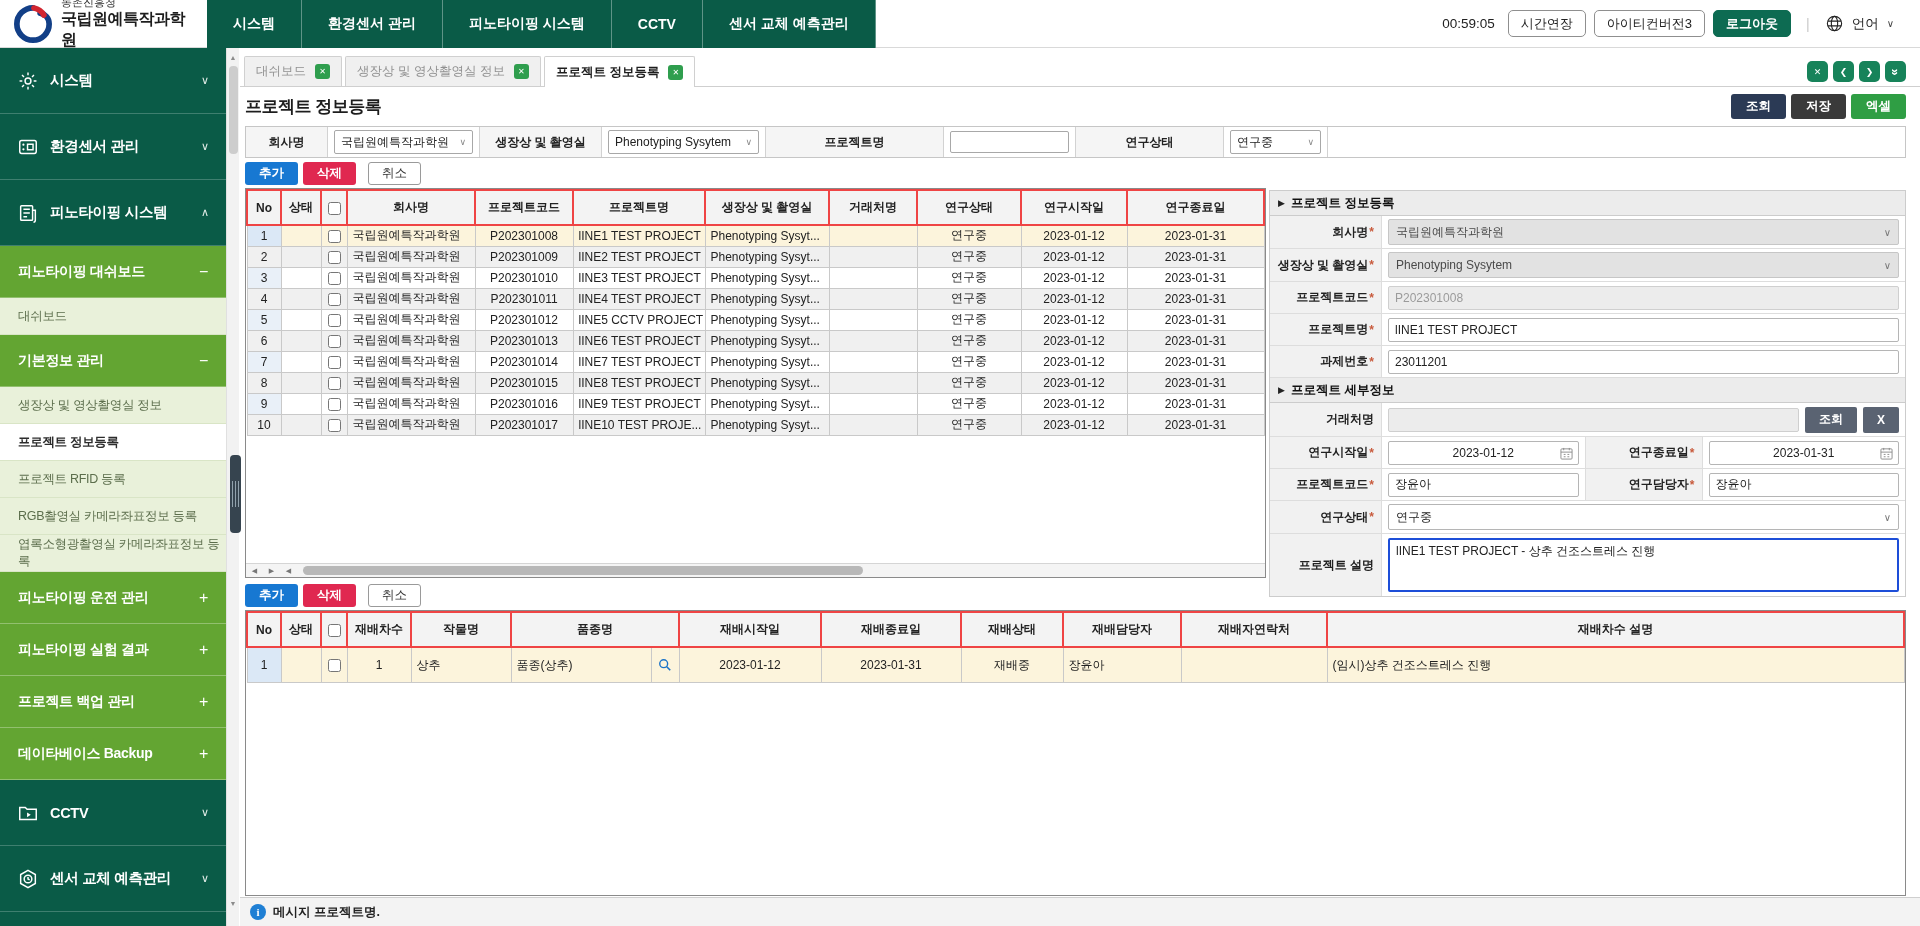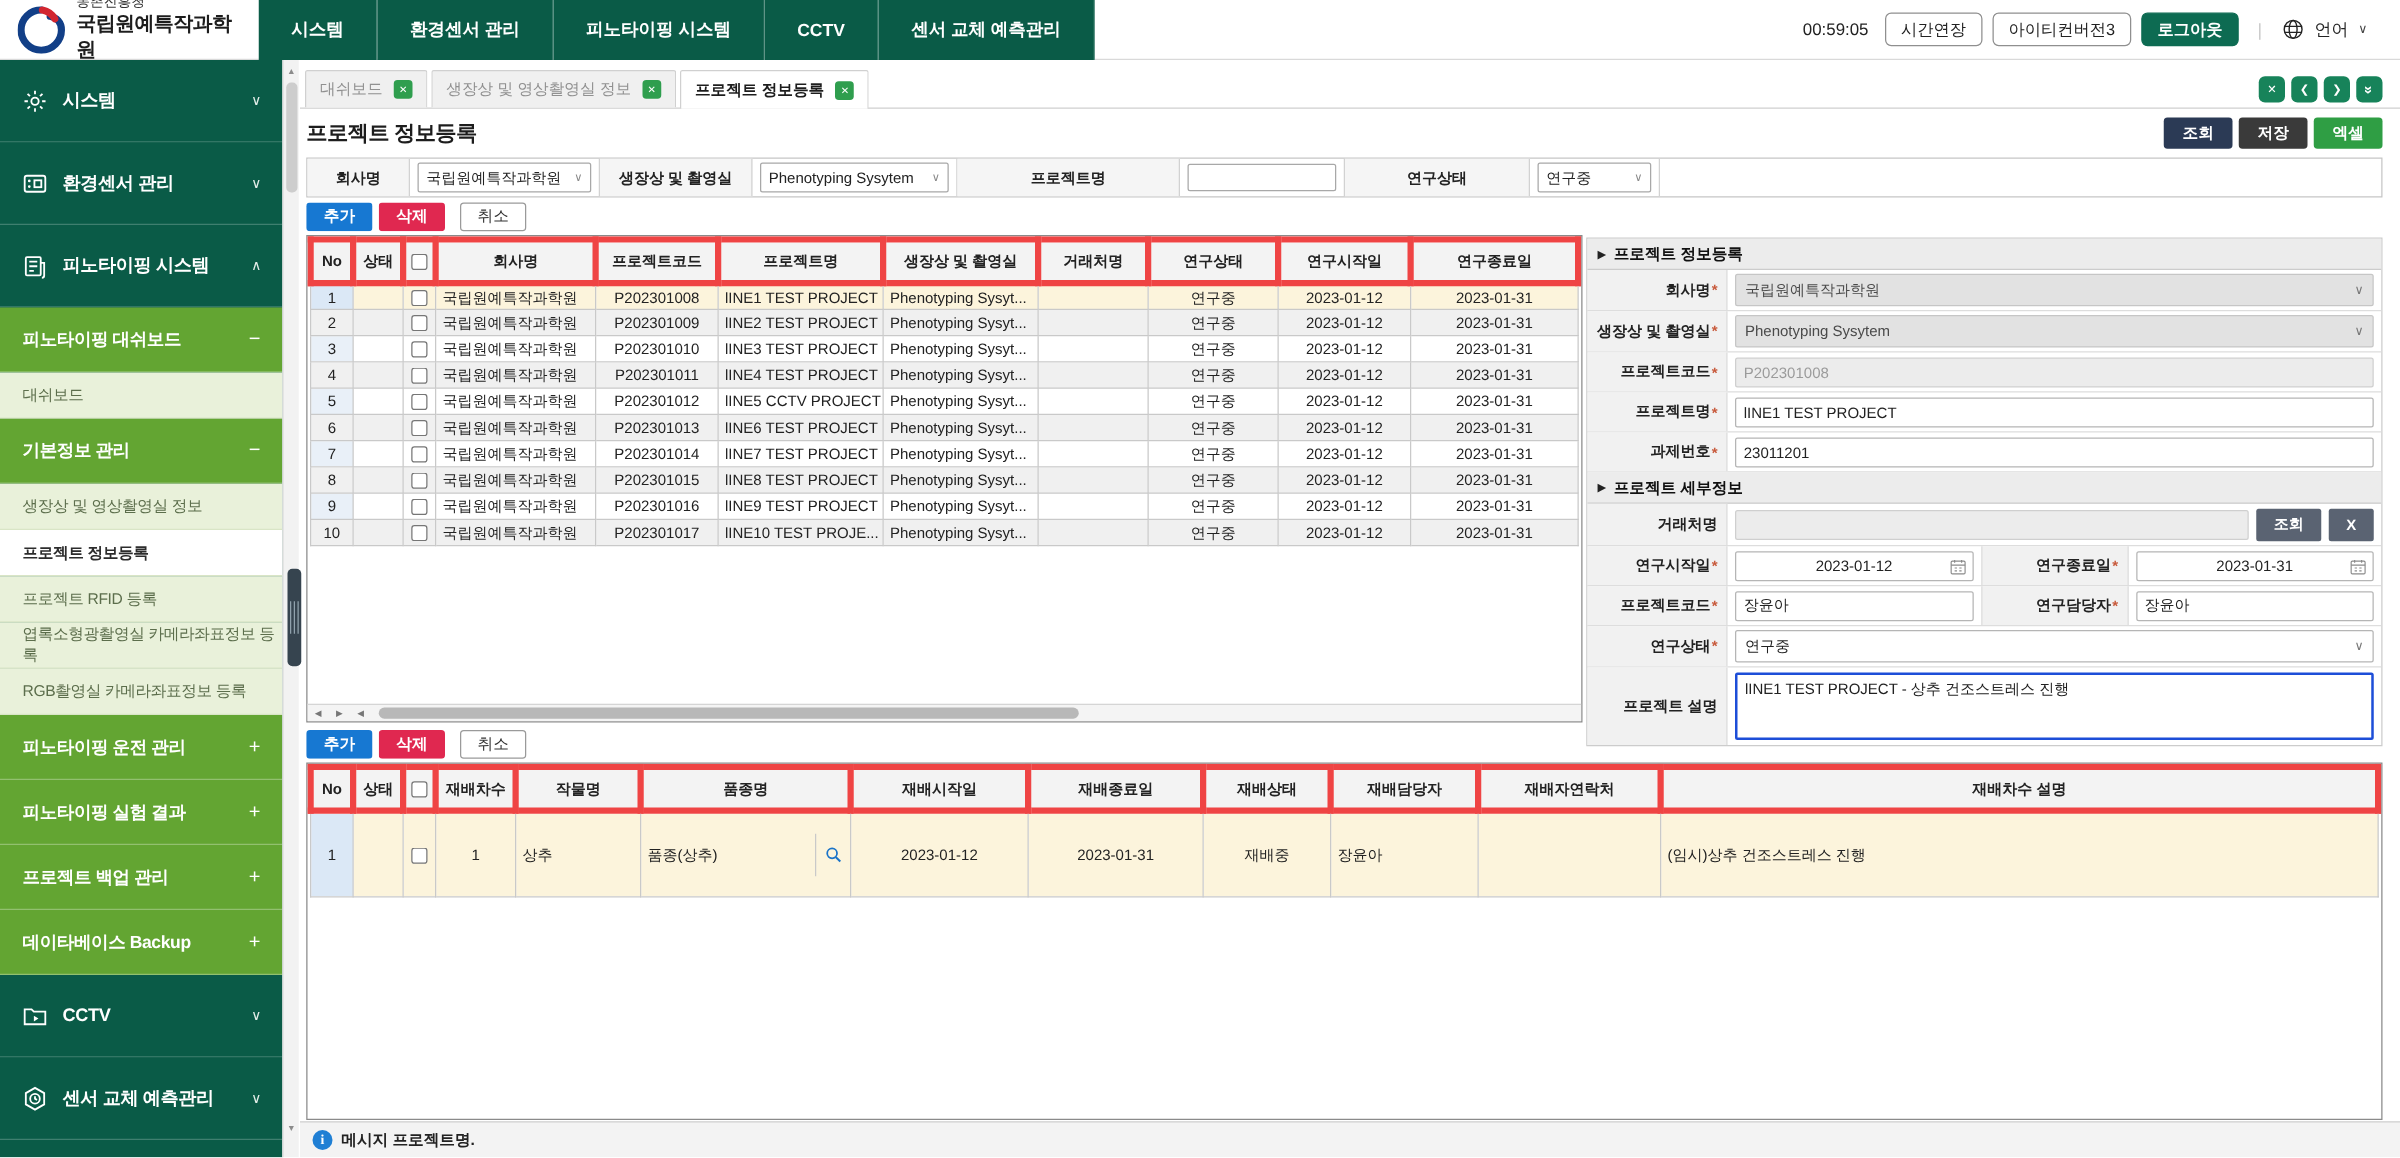--- a/index.html
+++ b/index.html
@@ -101,31 +101,31 @@
   .gbtn { height:23px; padding:0 13px; border-radius:3px; font-size:12.5px; font-weight:bold;
           display:flex; align-items:center; cursor:pointer; border:1px solid transparent; font-family:inherit; }
   .gbtn.add { background:#1778d2; color:#fff; }
   .gbtn.del { background:#e02850; color:#fff; }
   .gbtn.cancel { background:#fff; border-color:#9a9a9a; color:#333; margin-left:7px; font-weight:normal; }
 
   .grid-wrap { position:absolute; background:#fff; border:1px solid #8a8a8a; overflow:hidden; }
   #maingrid { top:140px; left:5px; width:1021px; height:390px; }
   #bottomgrid { top:562px; left:5px; right:14px; height:286px; }
   table.grid { border-collapse:collapse; table-layout:fixed; width:100%; }
-  .grid th { background:#f3f3f3; border:5px solid #ef4444; height:35px; font-size:12px; color:#222;
+  .grid th { background:#f3f3f3; border:2px solid #ef4444; height:35px; font-size:12px; color:#222;
              font-weight:bold; padding:0 2px; white-space:nowrap; overflow:hidden; }
   .grid td { border:1px solid #c9c9c9; height:21px; font-size:12px; color:#222; padding:0 5px;
              text-align:center; white-space:nowrap; overflow:hidden; background:#fff; }
   .grid .l { text-align:left; }
   .grid tr.alt td { background:#f0f0f0; }
   .grid tr.sel td { background:#fcf4dc; }
   .grid td.no { background:#e9f0f8; }
   .grid tr.sel td.no { background:#dbe8f6; }
   .grid input[type=checkbox] { width:13px; height:13px; margin:0; vertical-align:middle; cursor:pointer; }
-  .vcell { display:flex; align-items:center; height:34px; margin:16px -5px; }
+  .vcell { display:flex; align-items:center; height:34px; margin:0 -5px; }
   .vcell .vt { flex:1; padding:0 5px; text-align:left; overflow:hidden; }
   .vcell .mag { width:28px; border-left:1px solid #c9c9c9; align-self:stretch; display:flex;
                 align-items:center; justify-content:center; cursor:pointer; }
 
   .hscroll { position:absolute; left:0; right:0; bottom:0; height:14px; background:#f4f4f4;
              border-top:1px solid #d5d5d5; display:flex; align-items:center; }
   .hs-btn { width:17px; height:13px; font-size:7px; color:#777; display:flex; align-items:center;
             justify-content:center; cursor:pointer; }
   .hs-thumb { height:9px; width:560px; background:#b8b8b8; border-radius:5px; margin-left:6px; cursor:pointer; }
 
@@ -260,24 +260,24 @@
     <div class="snav-sub">
       <span>생장상 및 영상촬영실 정보</span>
     </div>
     <div class="snav-sub active">
       <span>프로젝트 정보등록</span>
     </div>
     <div class="snav-sub">
       <span>프로젝트 RFID 등록</span>
     </div>
     <div class="snav-sub">
+      <span>RGB촬영실 카메라좌표정보 등록</span>
+    </div>
+    <div class="snav-sub">
       <span>엽록소형광촬영실 카메라좌표정보 등록</span>
-    </div>
-    <div class="snav-sub">
-      <span>RGB촬영실 카메라좌표정보 등록</span>
     </div>
     <div class="snav-group">
       <span class="lbl">피노타이핑 운전 관리</span>
       <span class="pm">+</span>
     </div>
     <div class="snav-group">
       <span class="lbl">피노타이핑 실험 결과</span>
       <span class="pm">+</span>
     </div>
     <div class="snav-group">

